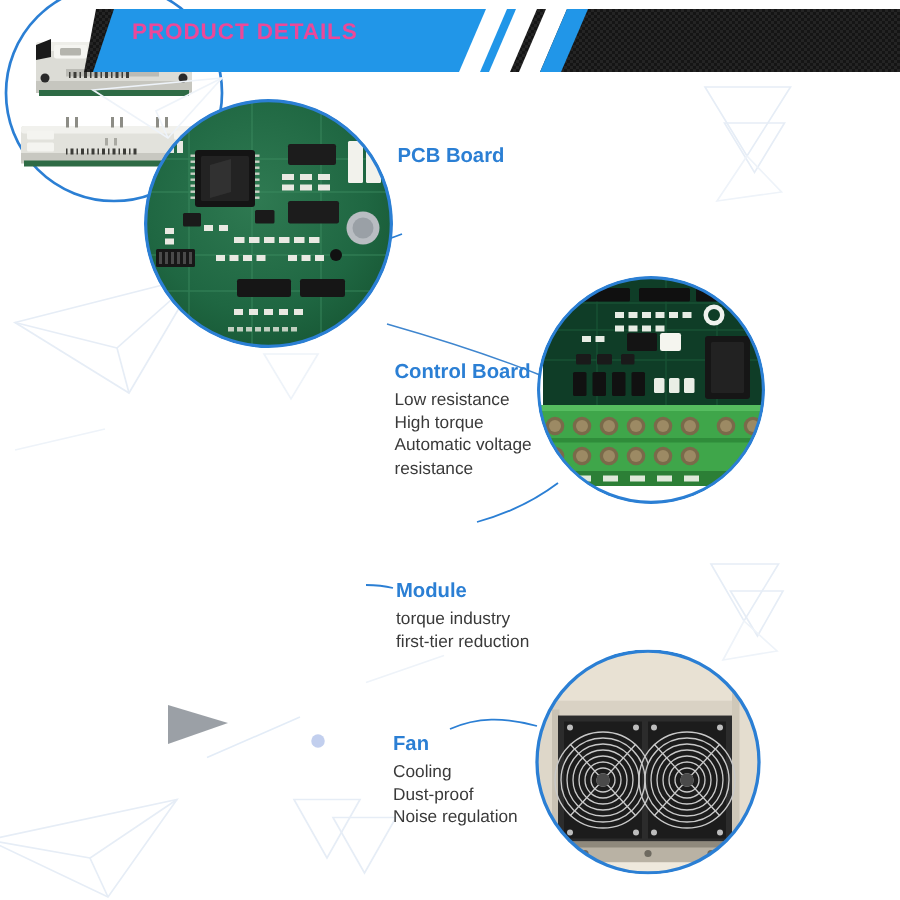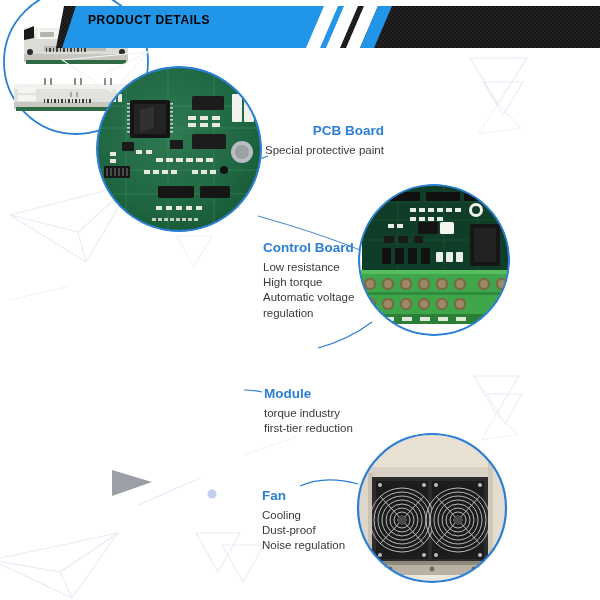--- a/index.html
+++ b/index.html
@@ -31,23 +31,23 @@
     left: 0; top: 0;
     width: 600px;
     height: 56px;
     z-index: 5;
   }
   #header-banner svg { display: block; }
   #header-title {
     position: absolute;
     left: 88px;
     top: 13px;
-    font-size: 12px;
+    font-size: 15px;
     font-weight: bold;
-    color: #000000;
+    color: #ec4899;
     letter-spacing: 0.6px;
     z-index: 6;
     white-space: nowrap;
     font-family: "Liberation Sans", sans-serif;
   }
 
   
   #leader-lines {
     position: absolute;
     left: 0; top: 0;
@@ -90,21 +90,21 @@
     font-family: "Liberation Sans", sans-serif;
   }
   .block-line {
     font-size: 11.5px;
     color: #3a3a3a;
     line-height: 1.33;
     white-space: nowrap;
     font-family: "Liberation Sans", sans-serif;
   }
 
-  #text-pcb     { left: 265px; top: 123px; text-align: right; }
+  #text-pcb     { left: 265px; top: 96px; }
   #text-control { left: 263px; top: 240px; }
   #text-module  { left: 264px; top: 386px; }
   #text-fan     { left: 262px; top: 488px; }
 </style>
 </head>
 <body>
 
 <svg id="bg-watermarks" width="600" height="600" viewBox="0 0 600 600">
   <g stroke="#e6edf6" stroke-width="1.1" fill="none">
 
@@ -594,29 +594,28 @@
           <circle cx="124" cy="136" r="2.4"></circle>
       </g>
       <rect x="0" y="142" width="164" height="8" fill="#efe9dd"></rect>
     </g>
     <circle cx="82" cy="75" r="74" fill="none" stroke="#2b7fd4" stroke-width="2.2"></circle>
   </svg>
 </div>
 
 <div class="text-block" id="text-pcb">
   <div class="block-title">PCB Board</div>
-  <div class="block-line">Special protective paint</div>
 </div>
 
 <div class="text-block" id="text-control">
   <div class="block-title">Control Board</div>
   <div class="block-line">Low resistance</div>
   <div class="block-line">High torque</div>
   <div class="block-line">Automatic voltage</div>
-  <div class="block-line">regulation</div>
+  <div class="block-line">resistance</div>
 </div>
 
 <div class="text-block" id="text-module">
   <div class="block-title">Module</div>
   <div class="block-line">torque industry</div>
   <div class="block-line">first-tier reduction</div>
 </div>
 
 <div class="text-block" id="text-fan">
   <div class="block-title">Fan</div>

